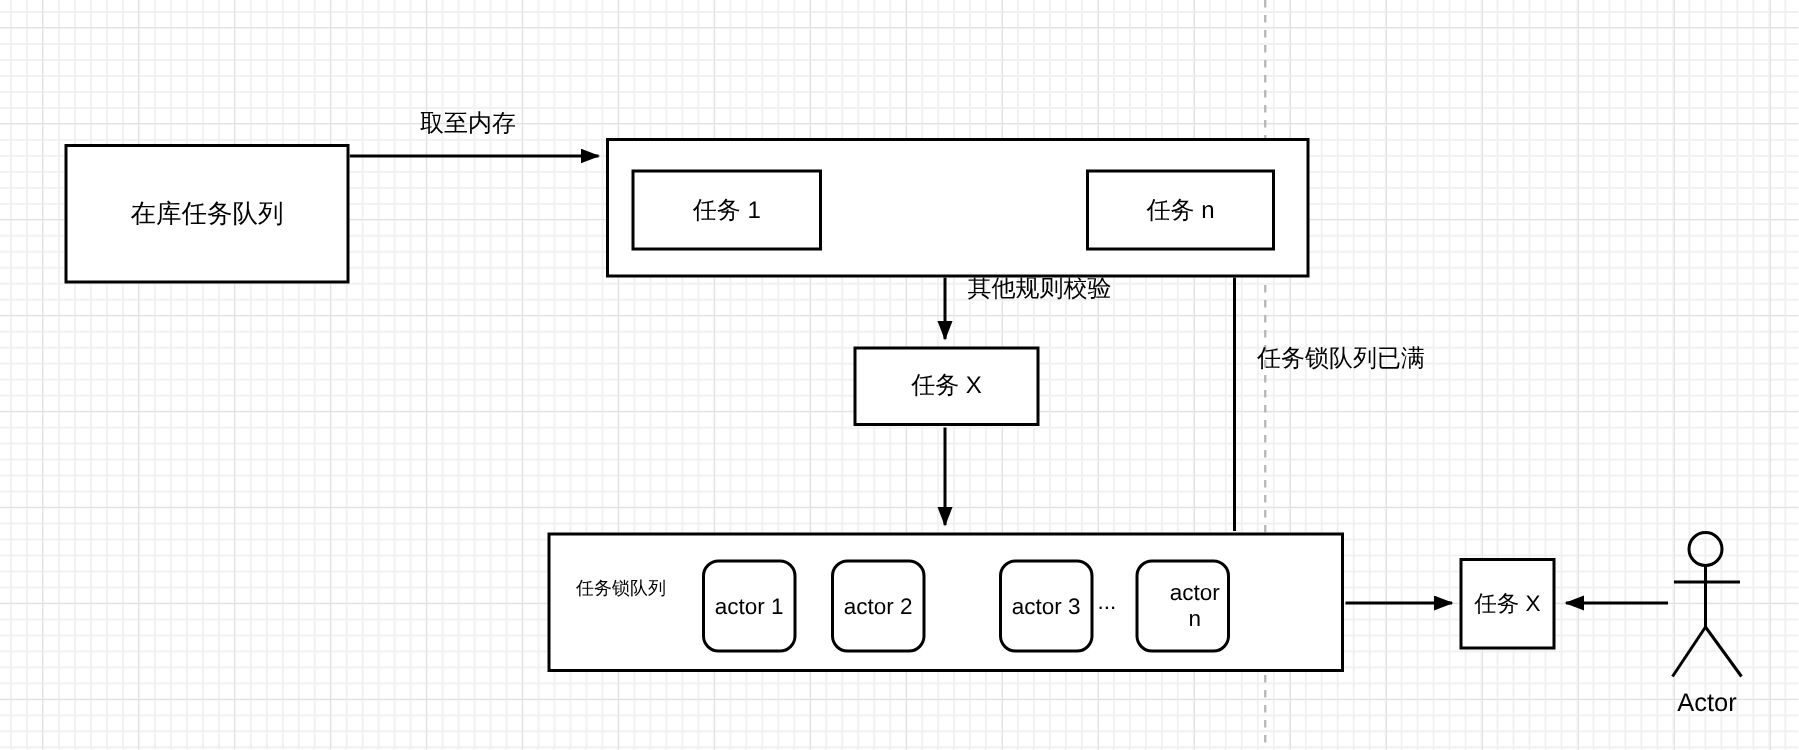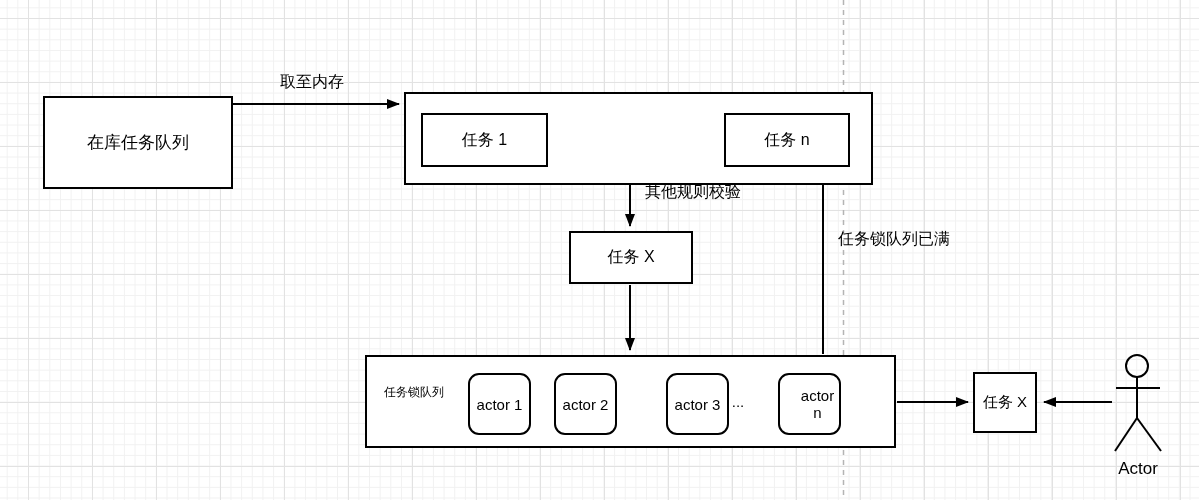--- a/index.html
+++ b/index.html
@@ -52,21 +52,21 @@
   
   #lock-queue{left:365px;top:355px;width:531px;height:93px;}
   #lock-queue-label{
     position:absolute;left:4px;top:25px;width:86px;
     font-size:12px;line-height:21px;text-align:center;
   }
   #lock-queue .actor-box{position:absolute;top:16px;width:63px;height:62px;font-size:15px;border-radius:11px;}
   #actor-1{left:101px;}
   #actor-2{left:187px;}
   #actor-3{left:264px;margin-left:35px;}
-  #actor-n{left:411px;padding-left:16px;}
+  #actor-n{left:390px;padding-left:16px;}
   #actor-ellipsis{position:absolute;left:350px;top:36px;width:42px;text-align:center;font-size:15px;}
   
   #task-x-right{left:973px;top:372px;width:64px;height:61px;font-size:15px;}
   
   #label-fetch{left:262px;top:72px;width:100px;text-align:center;}
   #label-rules{left:645px;top:182px;}
   #label-full{left:838px;top:229px;}
   #label-actor{left:1106px;top:459px;width:64px;text-align:center;font-size:17px;}
   
   #wires{position:absolute;left:0;top:0;width:1199px;height:500px;pointer-events:none;}

